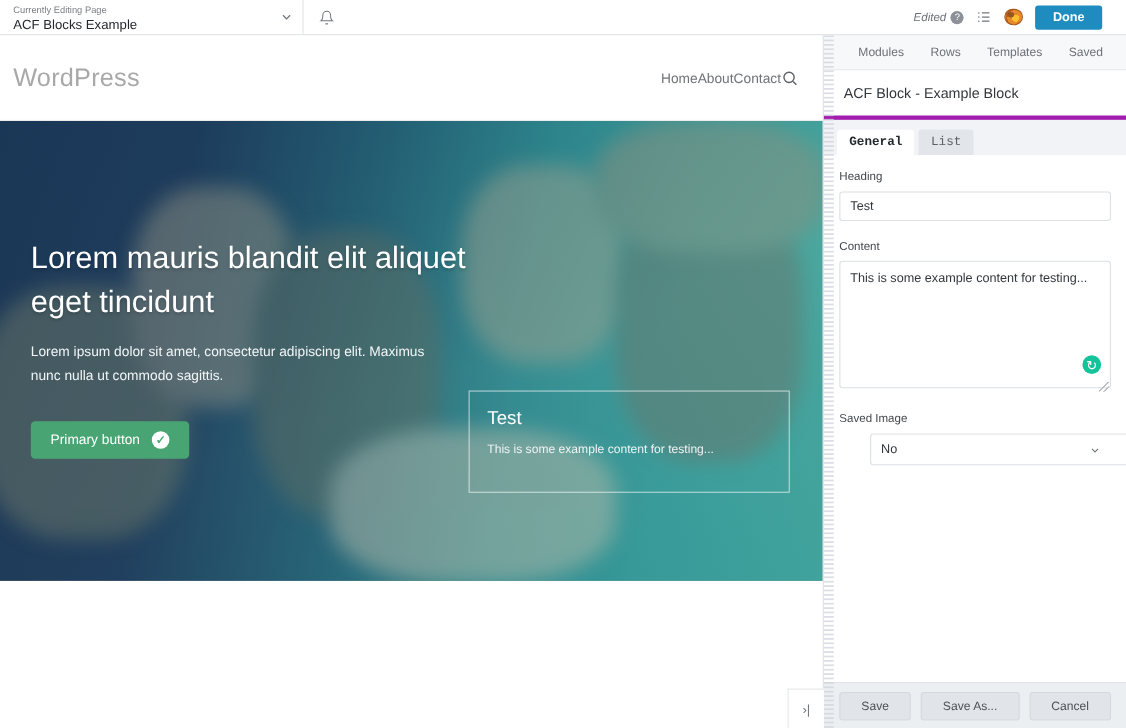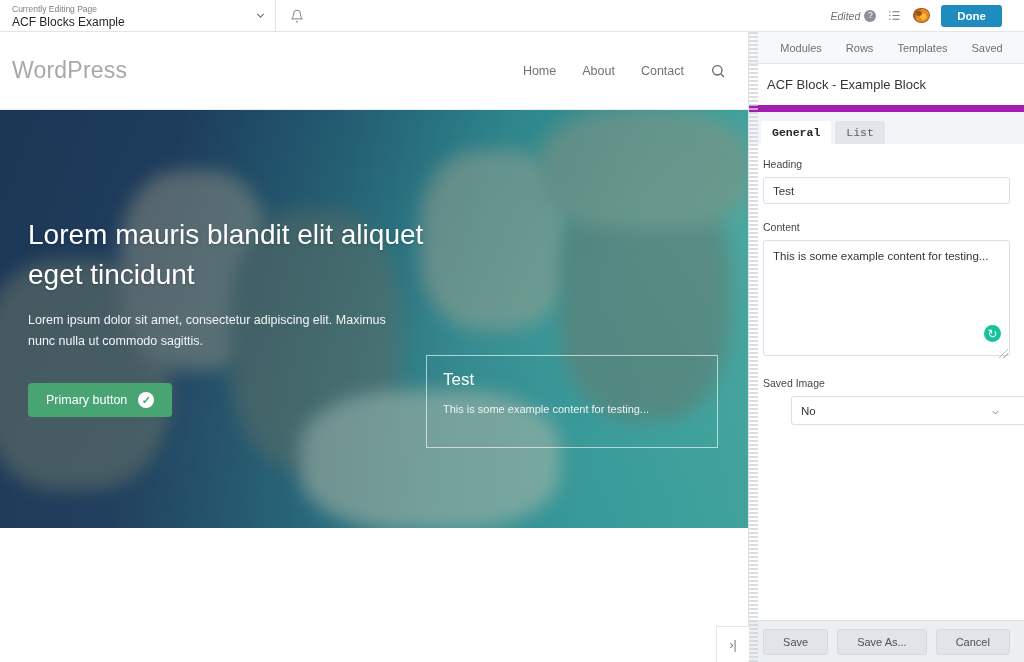--- a/index.html
+++ b/index.html
@@ -57,21 +57,21 @@
   
   .preview {
     position: absolute; top: 32px; left: 0; width: 748px; height: 630px;
     background: #fff; overflow: hidden;
   }
   .site-header {
     height: 78px; display: flex; align-items: center; padding: 0 22px 0 12px;
     background: #fff; border-bottom: 1px solid #ececec;
   }
   .site-logo { font-size: 23px; color: #a8a8a8; letter-spacing: .2px; }
-  .site-nav { margin-left: auto; display: flex; align-items: center; gap: 26px; }
+  .site-nav { margin-left: auto; display: flex; align-items: center; }
   .site-nav a { font-size: 12.5px; color: #6f7479; text-decoration: none; cursor: pointer; }
   .nav-search { color: #5c6166; cursor: pointer; display: flex; }
 
   .hero {
     position: relative; height: 418px; overflow: hidden;
     background:
       linear-gradient(100deg, rgba(26,54,86,.97) 0%, rgba(26,58,92,.93) 22%,
         rgba(28,96,120,.86) 44%, rgba(34,140,150,.8) 62%, rgba(46,166,166,.78) 80%, rgba(60,180,172,.76) 100%),
       linear-gradient(160deg, #3b4a52 0%, #5d6a63 30%, #8a8f7c 55%, #6b7b72 75%, #4e6a68 100%);
   }
@@ -122,21 +122,21 @@
     background-size: 3px 4px; background-repeat: repeat;
     opacity: .75; cursor: col-resize;
   }
   .panel-tabs {
     height: 32px; display: flex; align-items: center; justify-content: center;
     gap: 24px; padding-left: 10px; background: #f7f8fa; border-bottom: 1px solid #e4e7ea;
   }
   .panel-tabs span { font-size: 11px; color: #6c7177; cursor: pointer; }
   .panel-title {
     padding: 13px 14px 13px 18px; font-size: 13px; color: #32373c;
-    background: #fff; border-bottom: 7px solid #a21caf;
+    background: #fff; border-bottom: 4px solid #a21caf;
   }
   .seg { display: flex; height: 29px; border-bottom: 1px solid #dfe2e6; }
   .seg div {
     flex: 1; display: flex; align-items: center; justify-content: center;
     font-size: 11.5px; cursor: pointer;
   }
   .seg .active { background: #fff; color: #2ea2cc; }
   .seg .inactive { background: #e5e8ec; color: #6c7177; }
   .subtabs { display: flex; gap: 4px; padding: 9px 0 0 12px; background: #f1f3f6; font-family: Liberation Mono, monospace; }
   .subtab {

